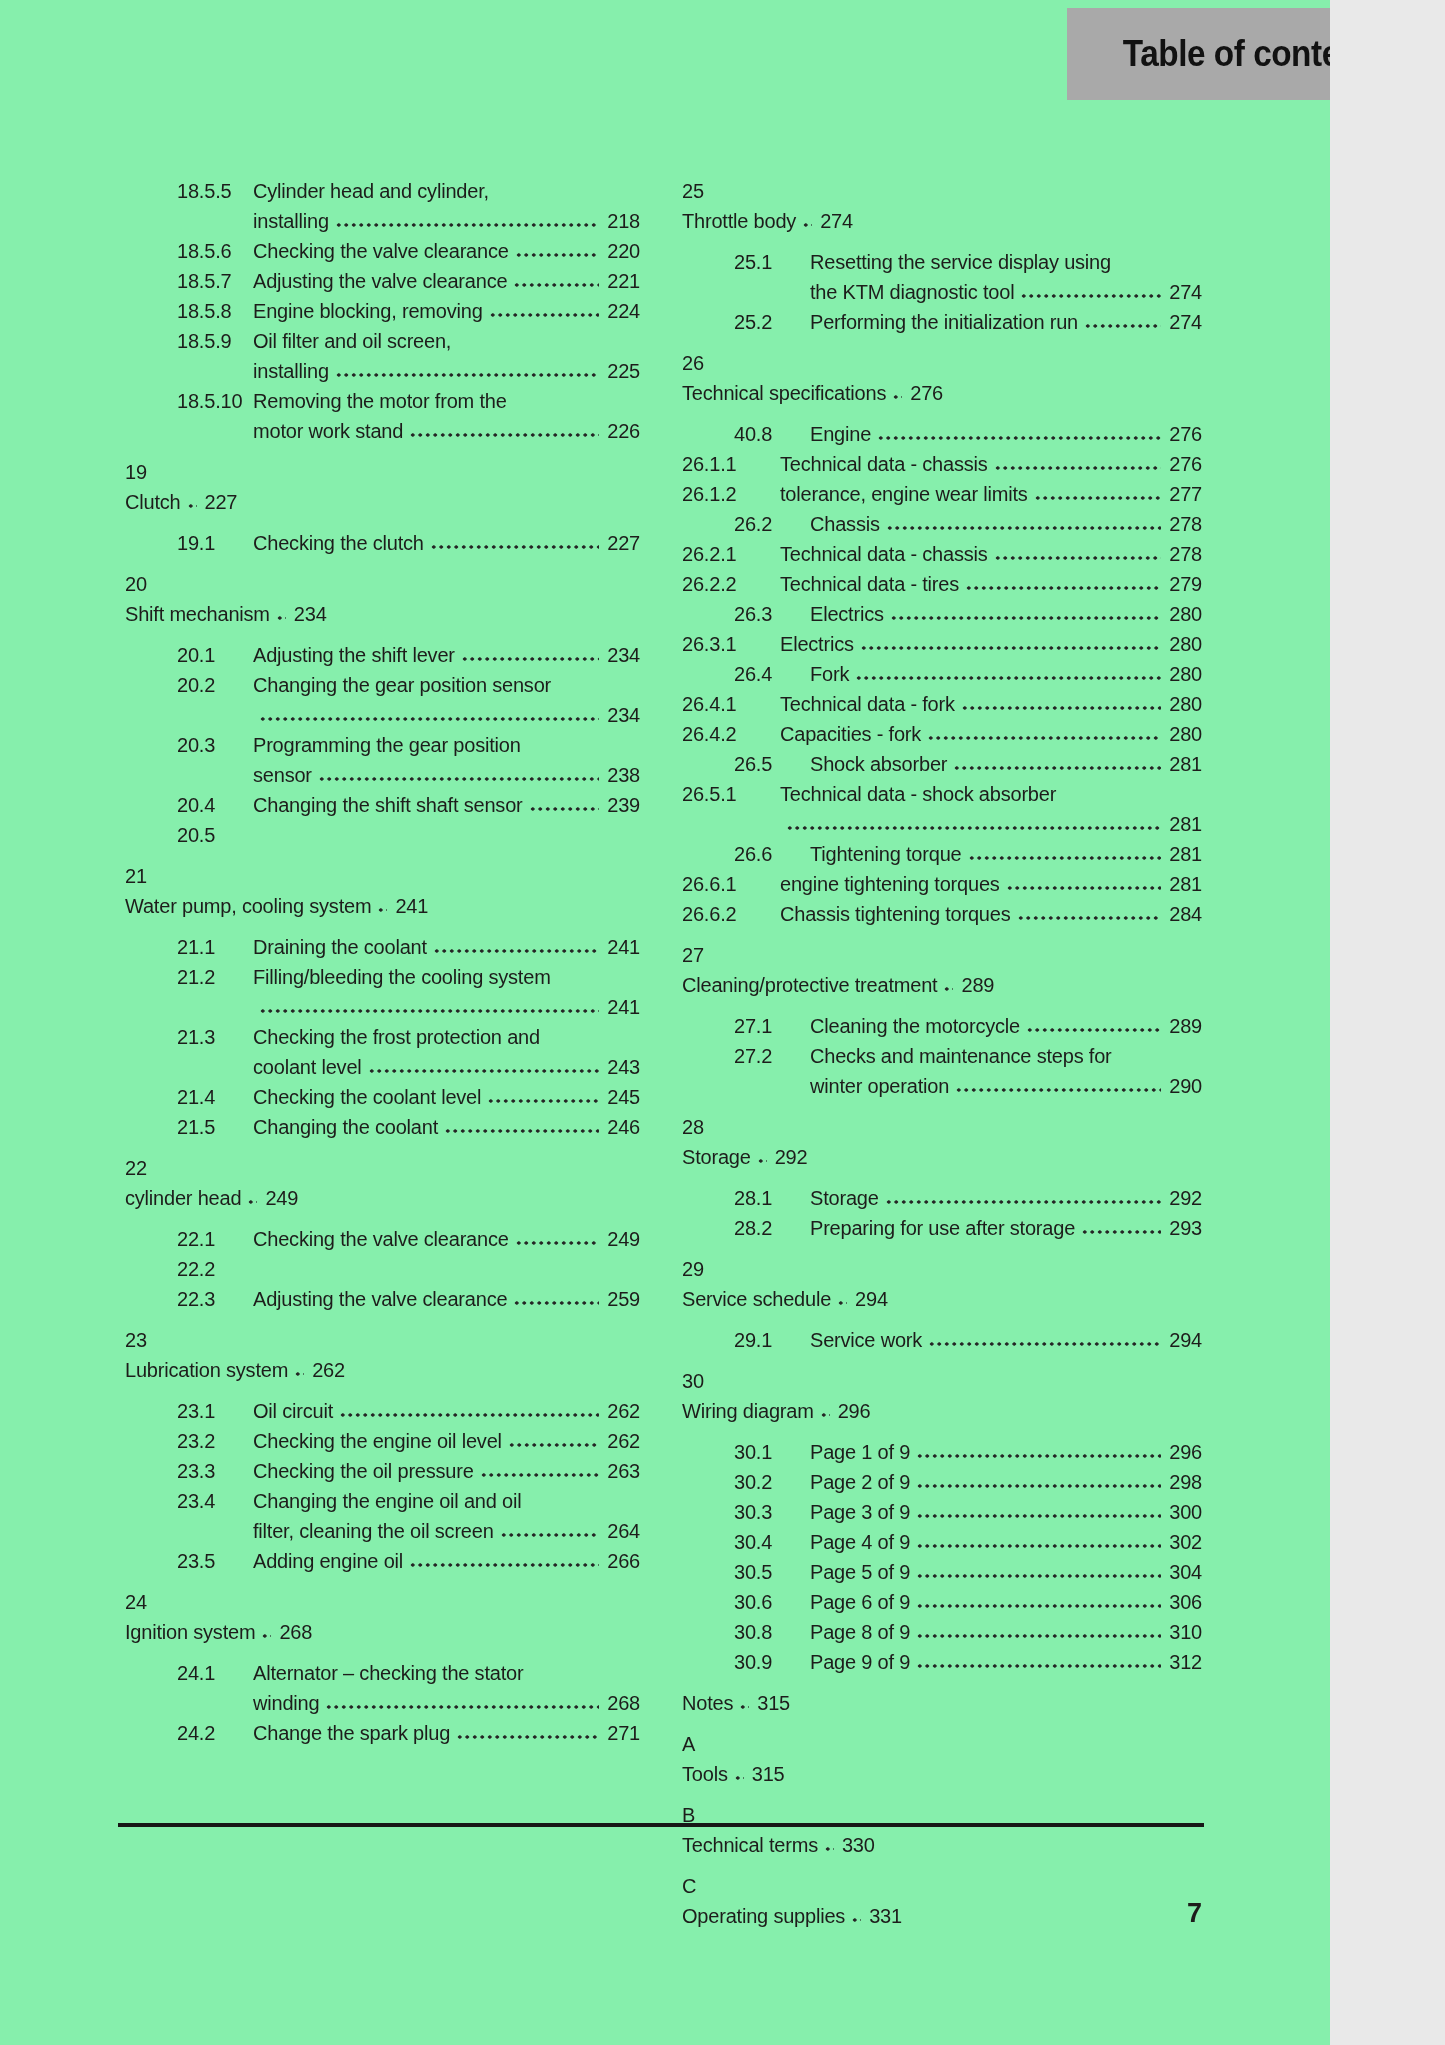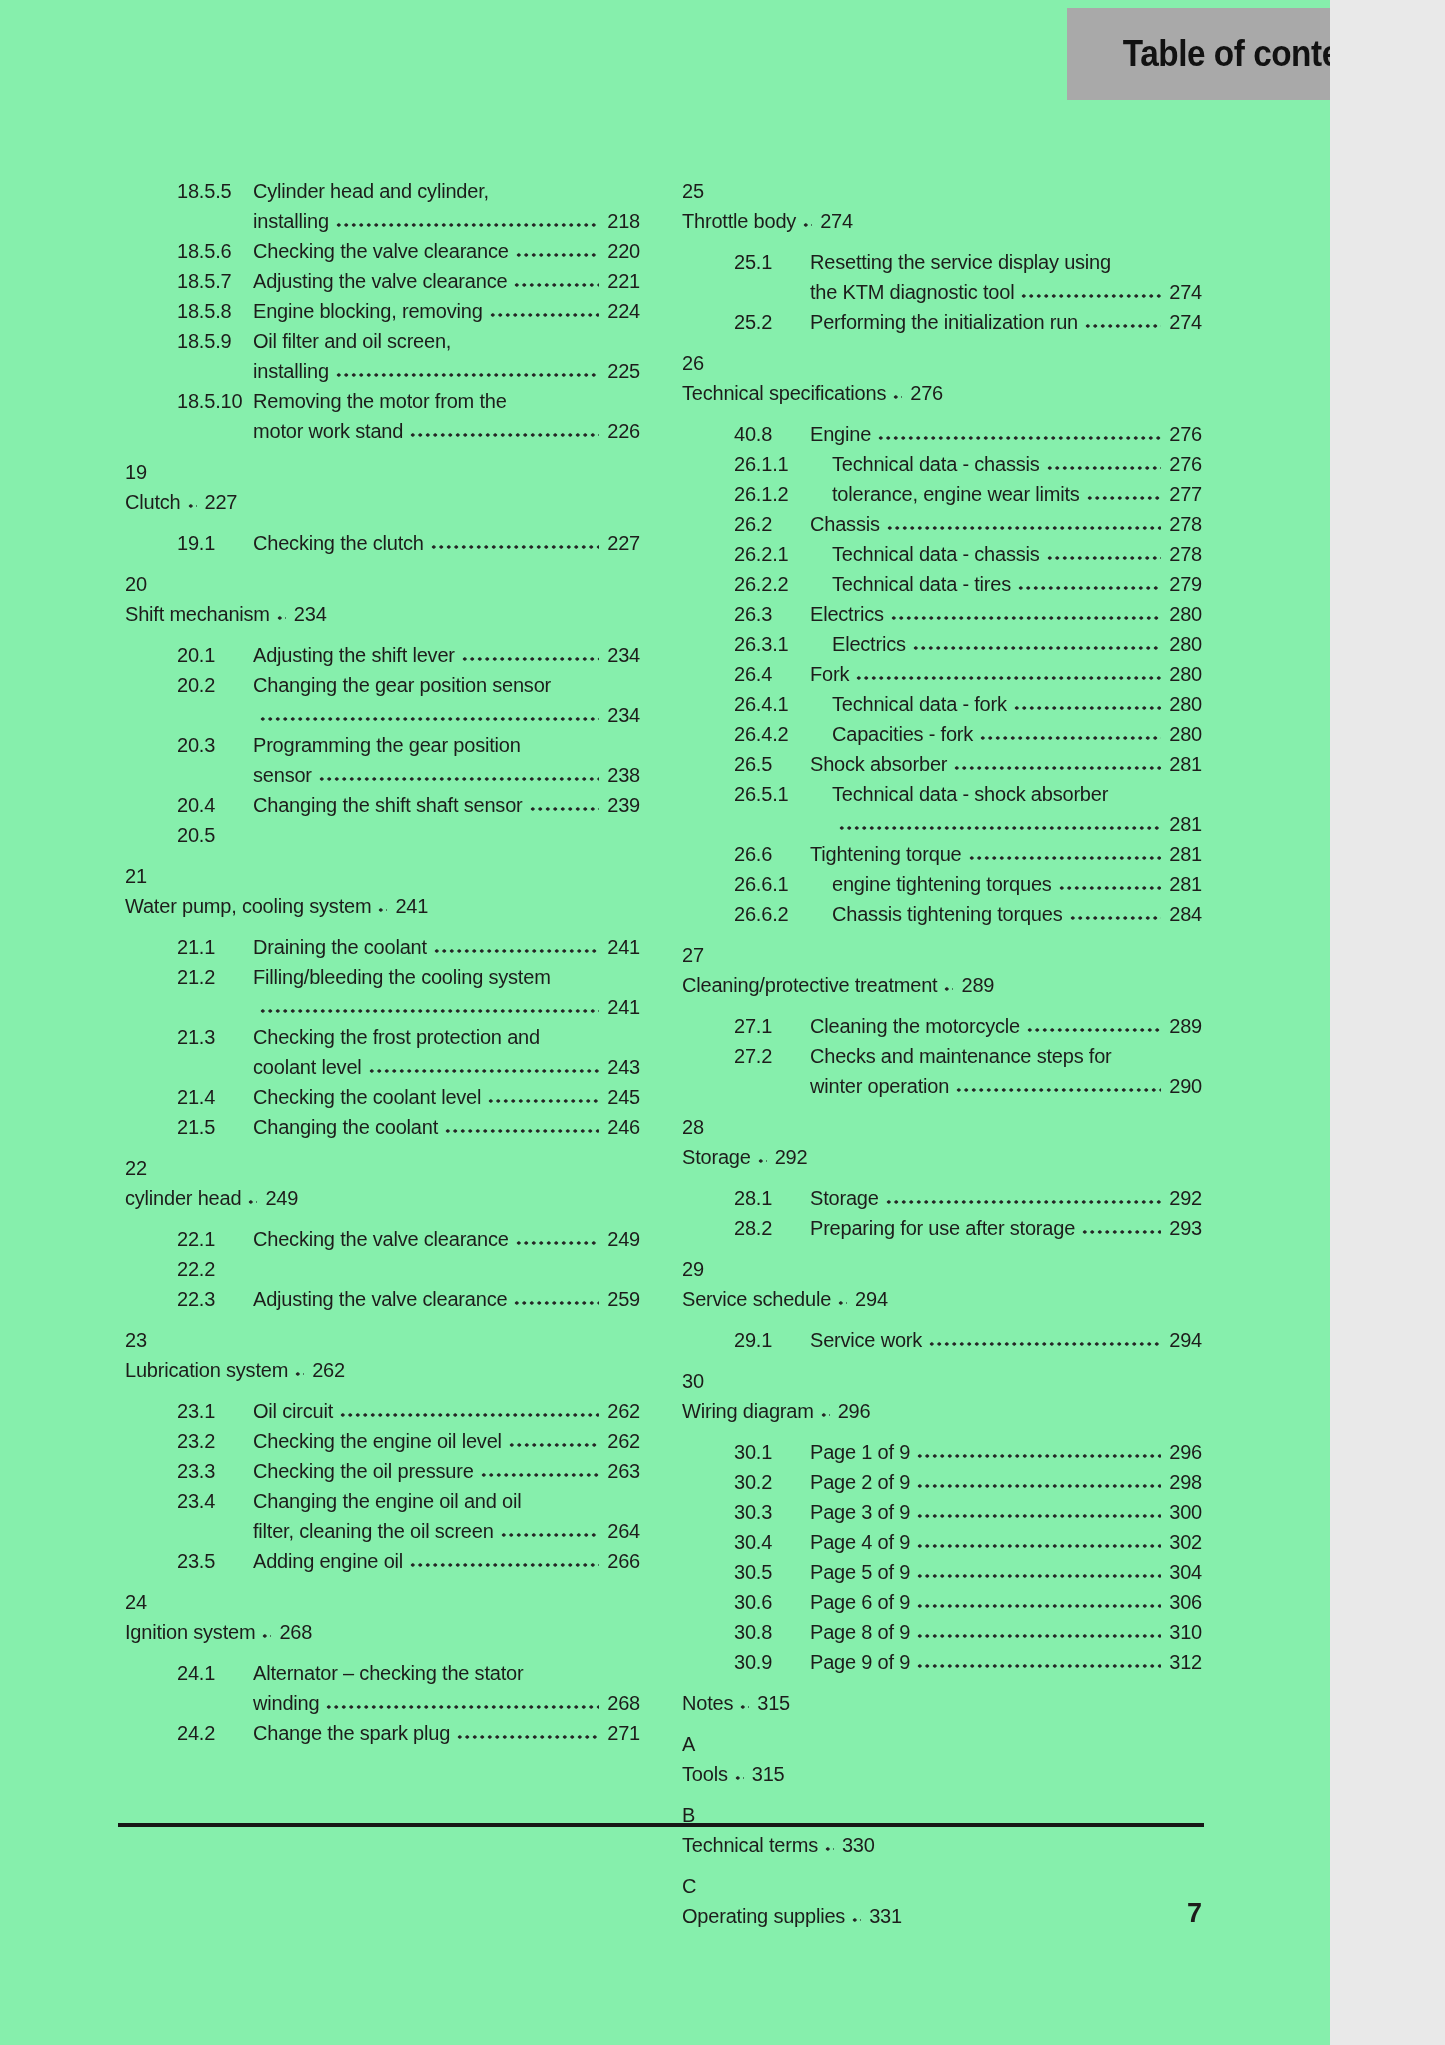--- a/index.html
+++ b/index.html
@@ -41,21 +41,21 @@
   .col-left  { left: 125px; width: 515px; }
   .col-right { left: 682px; width: 520px; }
 
   .entry { display: flex; align-items: flex-start; }
   .entry.l1, .entry.l0 { margin: 11px 0; flex-direction: column; }
   .col > .entry:first-child { margin-top: 0; }
 
   .num { flex: 0 0 auto; white-space: nowrap; }
   .l1 .num { width: 48px; }
   .l2 .num { margin-left: 52px; width: 76px; }
-  .l3 .num { margin-left: 52px; width: 98px; }
+  .l3 .num { width: 98px; }
 
   .body { flex: 1 1 auto; min-width: 0; }
   .tline { display: block; }
   .lastline { display: flex; align-items: baseline; }
   .ttext { flex: 0 1 auto; white-space: pre-wrap; }
   .dots {
     flex: 1 1 auto;
     min-width: 10px;
     height: 21px;
     margin: 0 8px 0 6px;

